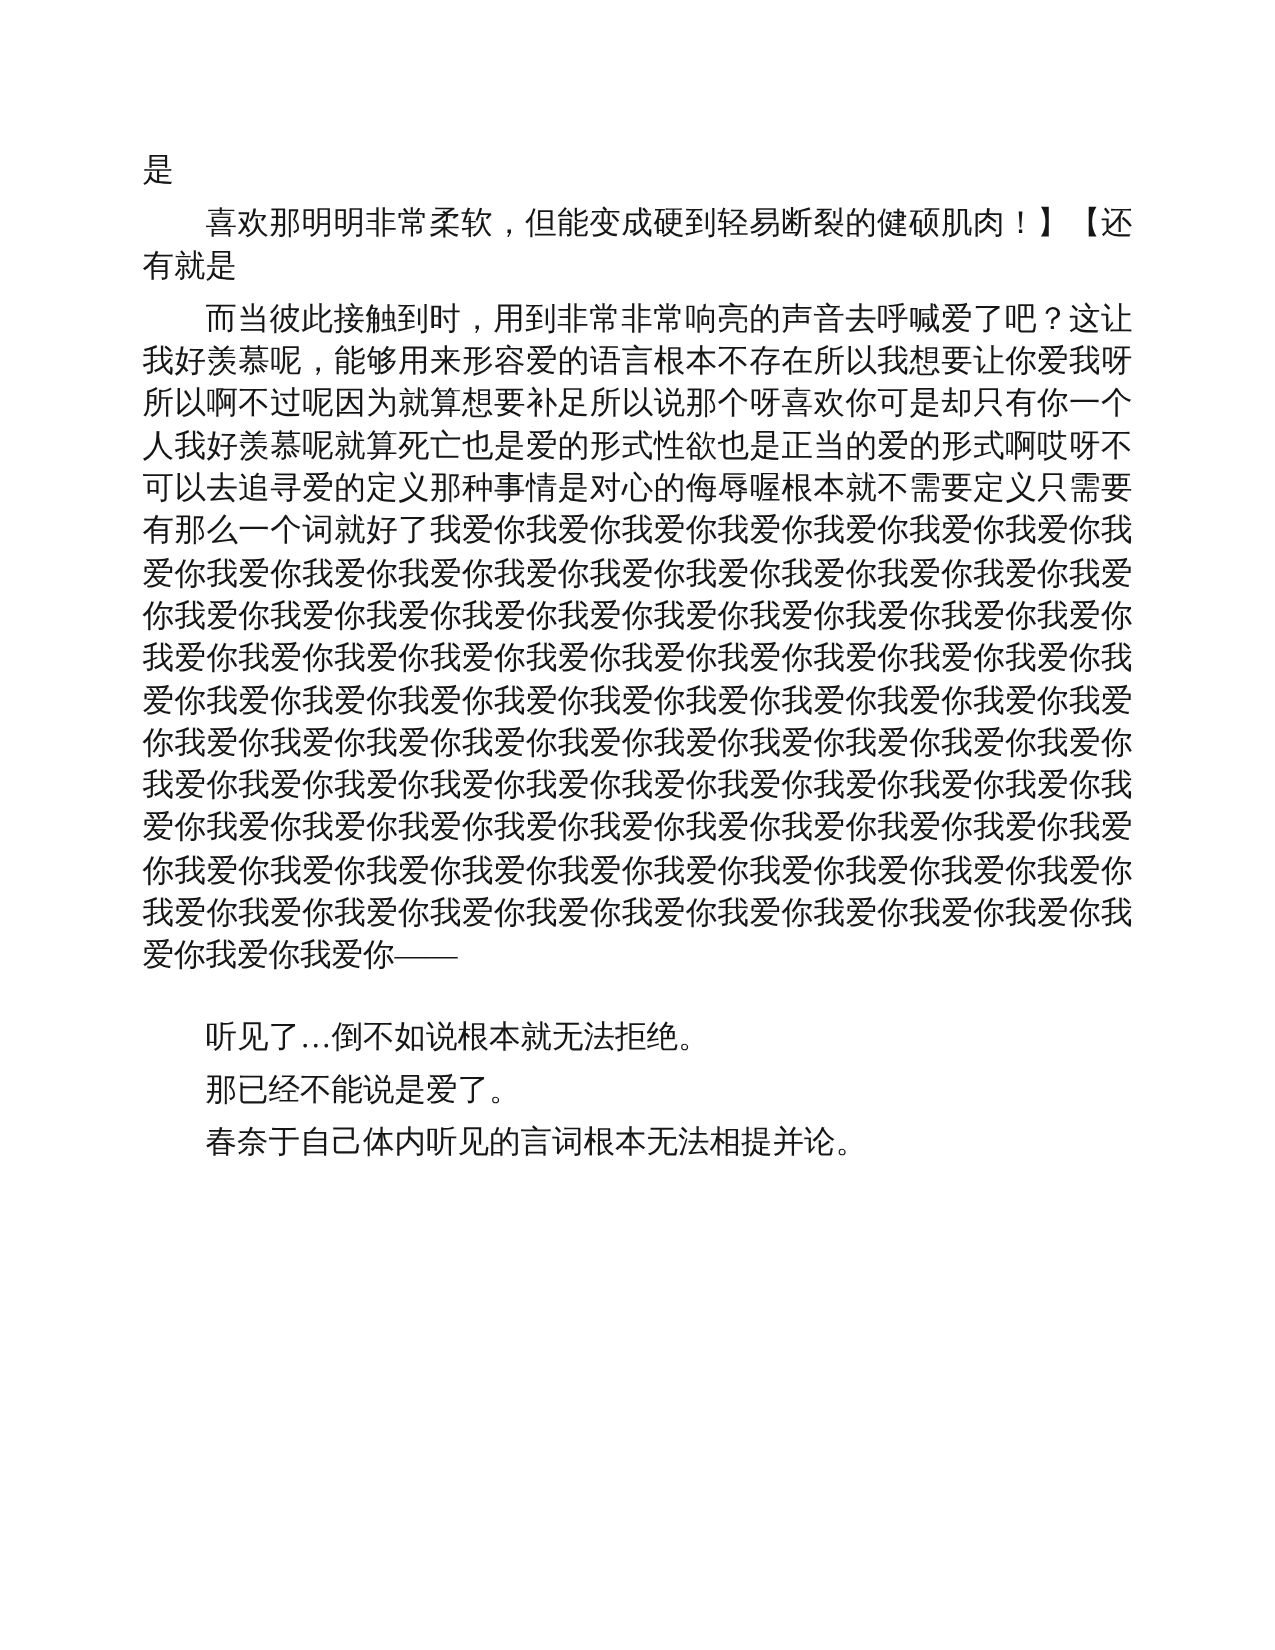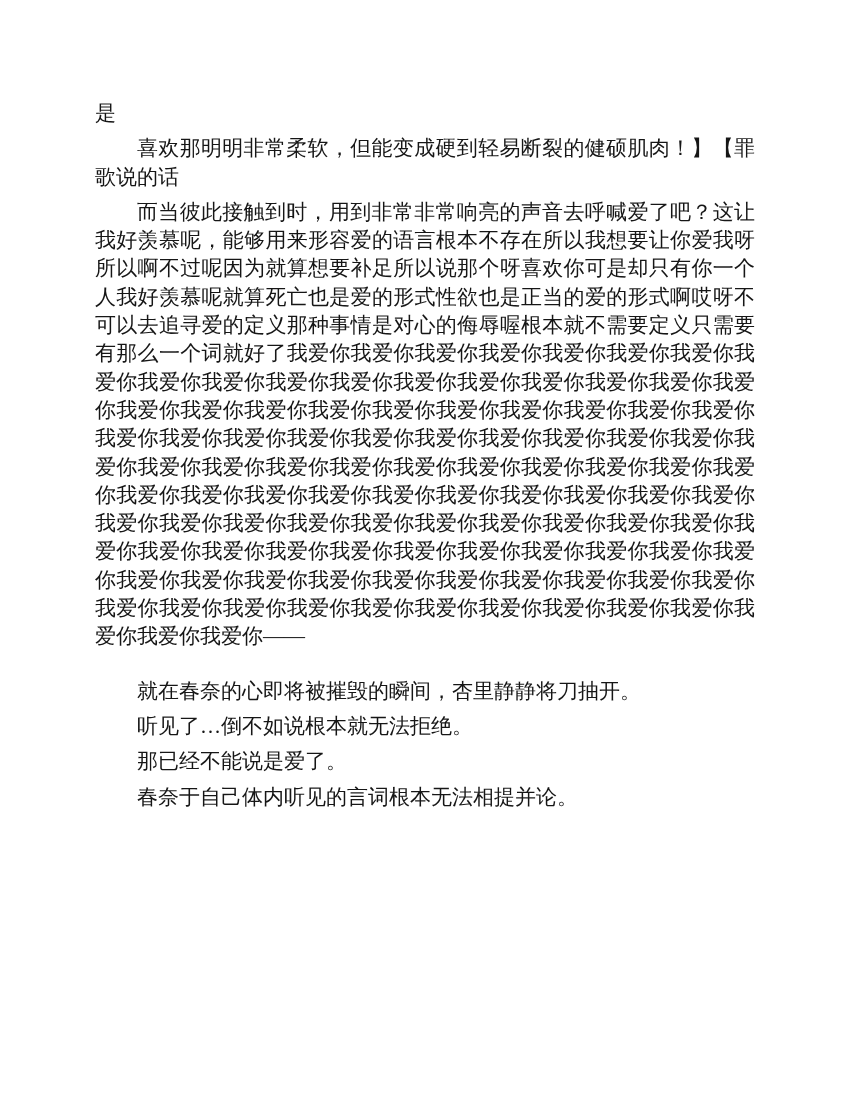--- a/index.html
+++ b/index.html
@@ -36,21 +36,20 @@
   .blank-line {
     height: 19px;
   }
 </style>
 </head>
 <body>
 
 <div class="page">
   <div class="content">
     <p class="para">是</p>
-    <p class="para indent">喜欢那明明非常柔软，但能变成硬到轻易断裂的健硕肌肉！】【罪歌说的话</p>
+    <p class="para indent">喜欢那明明非常柔软，但能变成硬到轻易断裂的健硕肌肉！】【还有就是</p>
     <p class="para indent">而当彼此接触到时，用到非常非常响亮的声音去呼喊爱了吧？这让我好羡慕呢，能够用来形容爱的语言根本不存在所以我想要让你爱我呀所以啊不过呢因为就算想要补足所以说那个呀喜欢你可是却只有你一个人我好羡慕呢就算死亡也是爱的形式性欲也是正当的爱的形式啊哎呀不可以去追寻爱的定义那种事情是对心的侮辱喔根本就不需要定义只需要有那么一个词就好了我爱你我爱你我爱你我爱你我爱你我爱你我爱你我爱你我爱你我爱你我爱你我爱你我爱你我爱你我爱你我爱你我爱你我爱你我爱你我爱你我爱你我爱你我爱你我爱你我爱你我爱你我爱你我爱你我爱你我爱你我爱你我爱你我爱你我爱你我爱你我爱你我爱你我爱你我爱你我爱你我爱你我爱你我爱你我爱你我爱你我爱你我爱你我爱你我爱你我爱你我爱你我爱你我爱你我爱你我爱你我爱你我爱你我爱你我爱你我爱你我爱你我爱你我爱你我爱你我爱你我爱你我爱你我爱你我爱你我爱你我爱你我爱你我爱你我爱你我爱你我爱你我爱你我爱你我爱你我爱你我爱你我爱你我爱你我爱你我爱你我爱你我爱你我爱你我爱你我爱你我爱你我爱你我爱你我爱你我爱你我爱你我爱你我爱你我爱你我爱你我爱你我爱你我爱你——</p>
     <div class="blank-line"></div>
-    <p class="para indent">就在春奈的心即将被摧毁的瞬间，杏里静静将刀抽开。</p>
     <p class="para indent">听见了…倒不如说根本就无法拒绝。</p>
     <p class="para indent">那已经不能说是爱了。</p>
     <p class="para indent">春奈于自己体内听见的言词根本无法相提并论。</p>
   </div>
 </div>
 
 </body></html>

